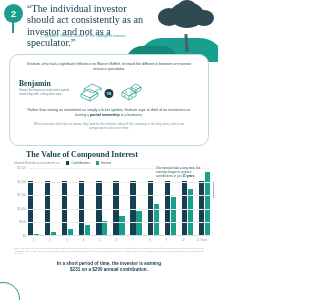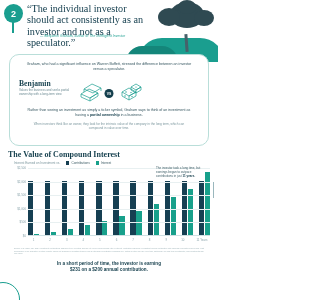--- a/index.html
+++ b/index.html
@@ -105,21 +105,21 @@
   .mid-text b { color: #123c4a; }
 
   .note {
     margin: 4px 20px 0; text-align: center;
     font-size: 3.1px; line-height: 4.3px; color: #7c979e;
   }
 
   
   .chart-sec { position: absolute; left: 0; top: 150px; width: 218px; }
   .chart-title {
-    margin-left: 8px;
+    margin-left: 26px;
     font-family: "Liberation Serif", serif;
     font-size: 8px; font-weight: bold; color: #143f4d;
   }
   .legend-row {
     display: flex; align-items: center; margin: 2px 0 0 14px; gap: 6px;
   }
   .legend-sub { font-size: 3.1px; color: #7b969d; }
   .legend-item { display: flex; align-items: center; gap: 2px; }
   .legend-sw { width: 3.2px; height: 3.2px; }
   .legend-lbl { font-size: 3.1px; color: #3d5d66; }

